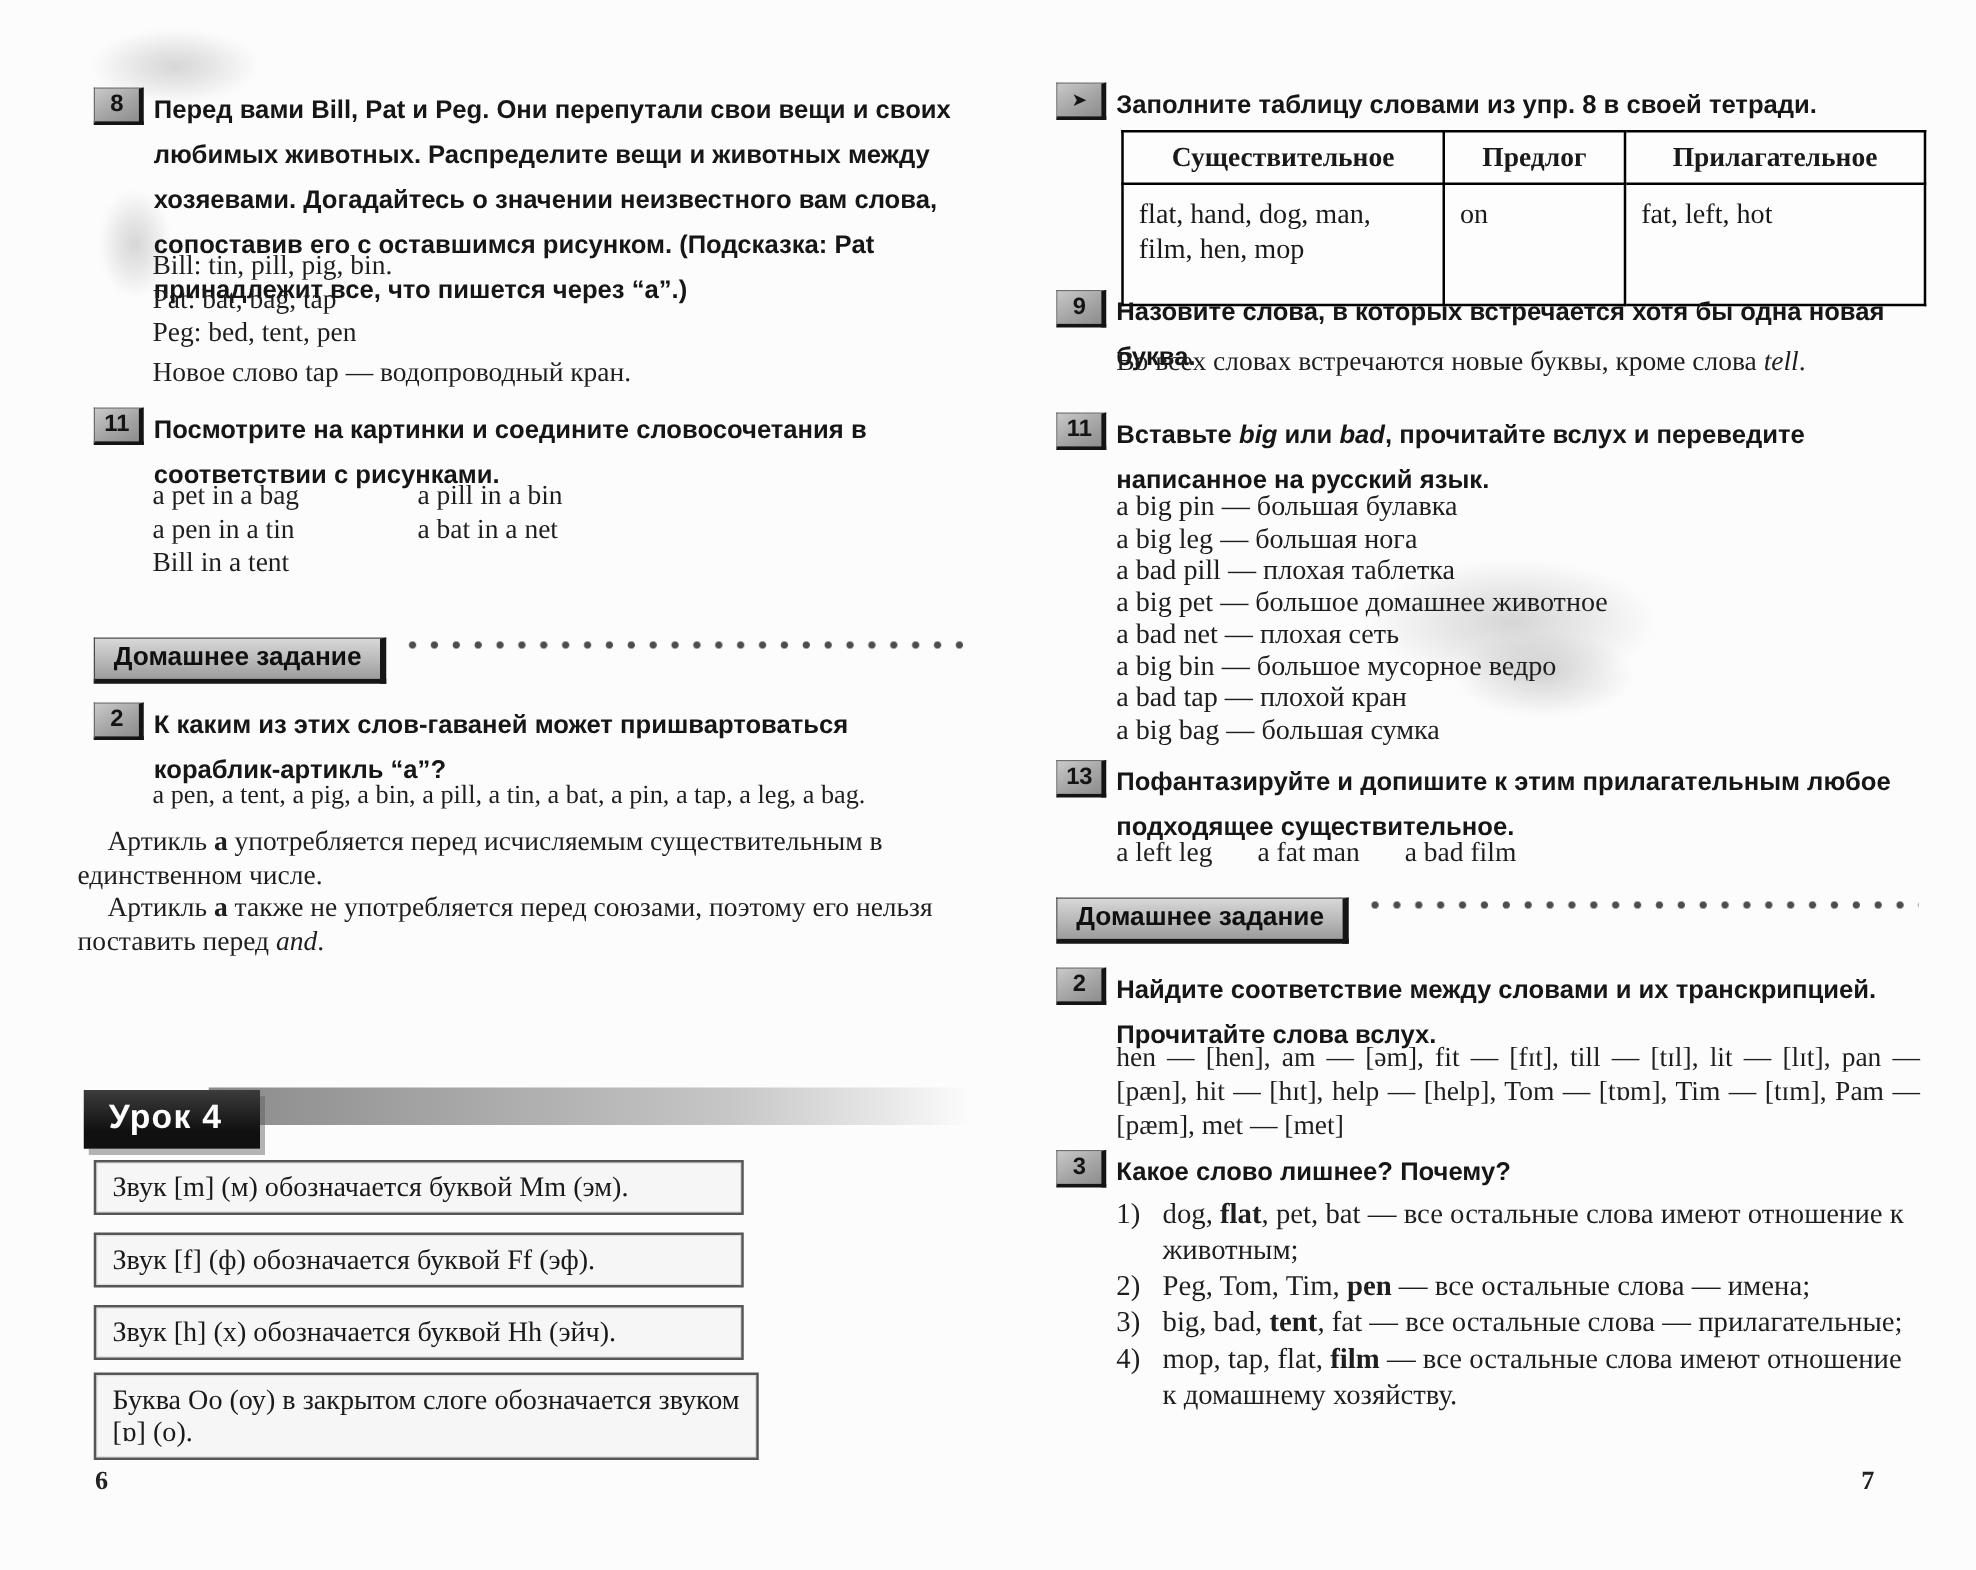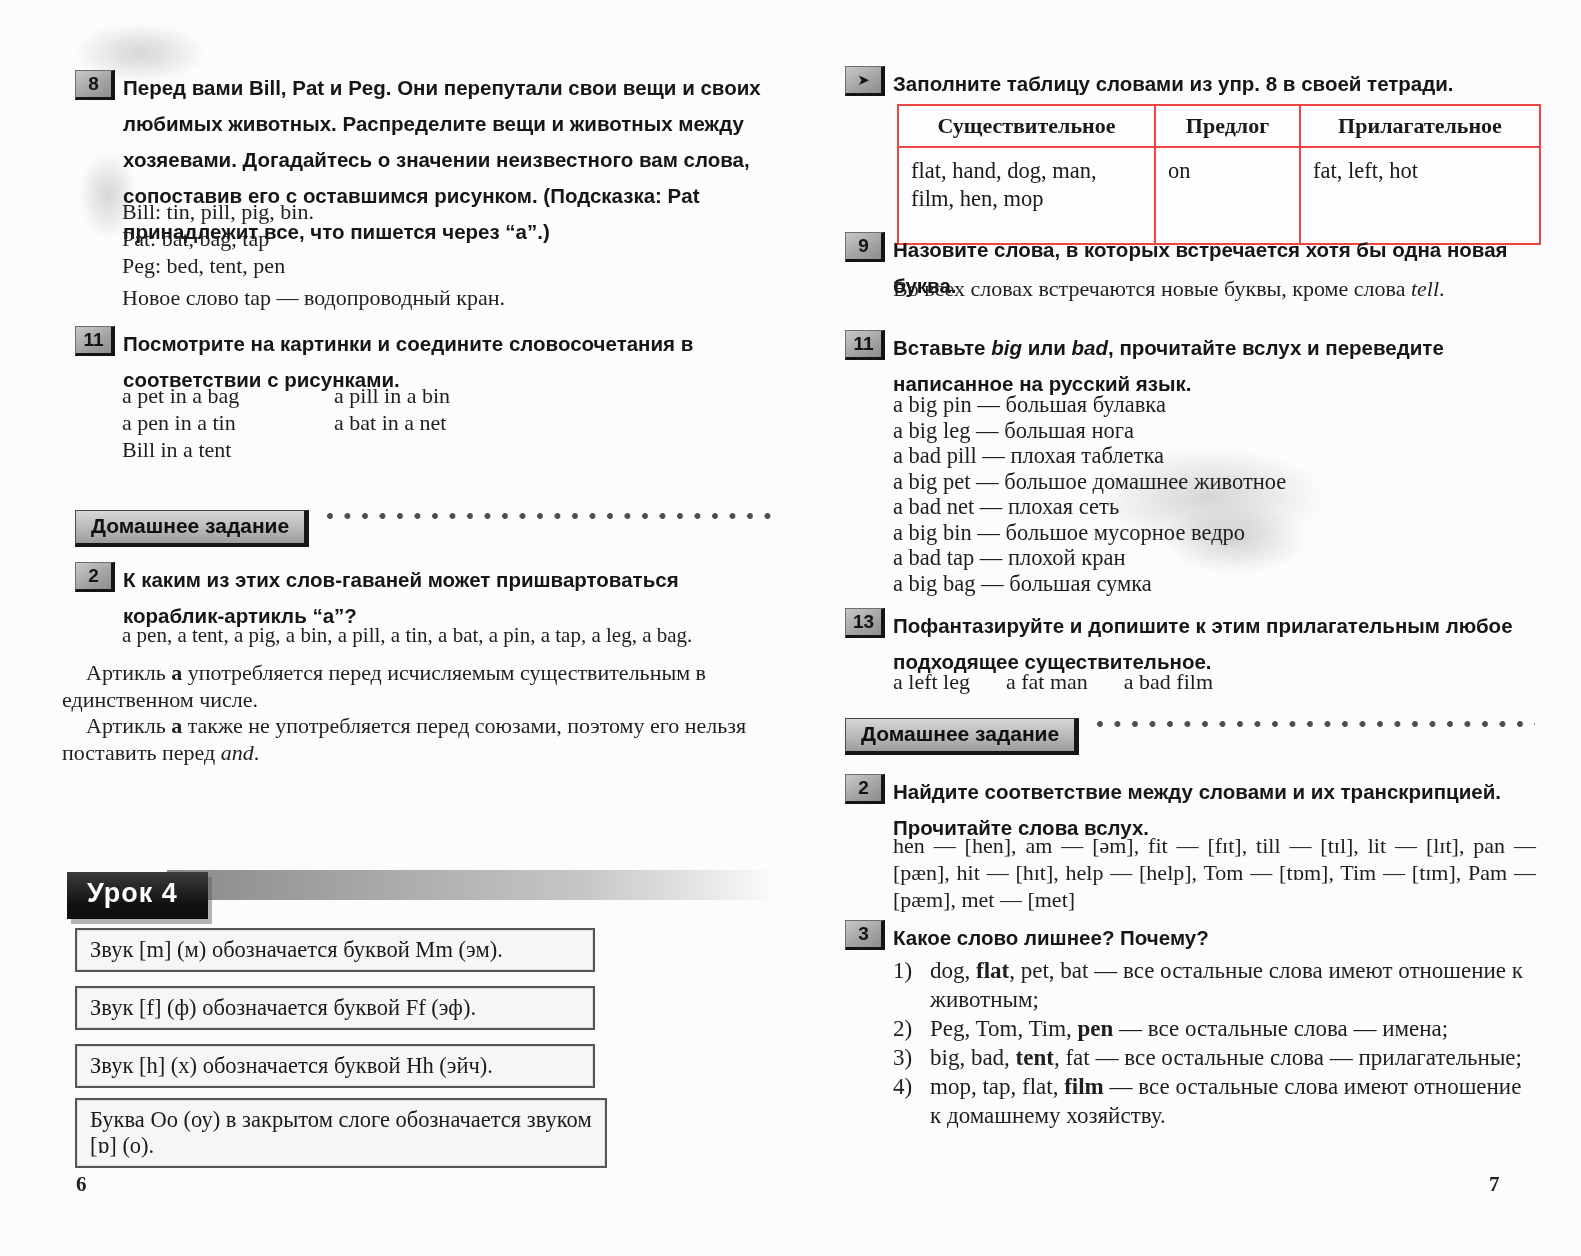--- a/index.html
+++ b/index.html
@@ -43,21 +43,21 @@
 
   
   .sbox{position:absolute;left:75px;width:520px;box-sizing:border-box;
         border:2px solid #565656;box-shadow:inset 0 0 0 1px #dedede;
         background:#f6f6f6;padding:7px 13px;
         font-family:"Liberation Serif","DejaVu Serif",serif;font-size:22.5px;line-height:26px;color:#1a1a1a;}
 
   
   table.wtable{position:absolute;border-collapse:collapse;background:#fdfdfd;
         font-family:"Liberation Serif","DejaVu Serif",serif;color:#1a1a1a;}
-  table.wtable th,table.wtable td{border:2px solid #ef4444;}
+  table.wtable th,table.wtable td{border:2px solid #000000;}
   table.wtable th{font-size:22px;font-weight:bold;text-align:center;padding:7px 6px;}
   table.wtable td{font-size:22.5px;text-align:left;vertical-align:top;padding:9px 12px 30px 12px;line-height:28px;}
 
   .numitem{display:flex;font-family:"Liberation Serif","DejaVu Serif",serif;
            font-size:23px;line-height:29px;color:#1e1e1e;}
   .numitem .num{flex:0 0 37px;}
   .numitem .numtext{flex:1;}
 
   .pagenum{position:absolute;font-family:"Liberation Serif","DejaVu Serif",serif;
            font-size:21px;font-weight:bold;color:#222;}

